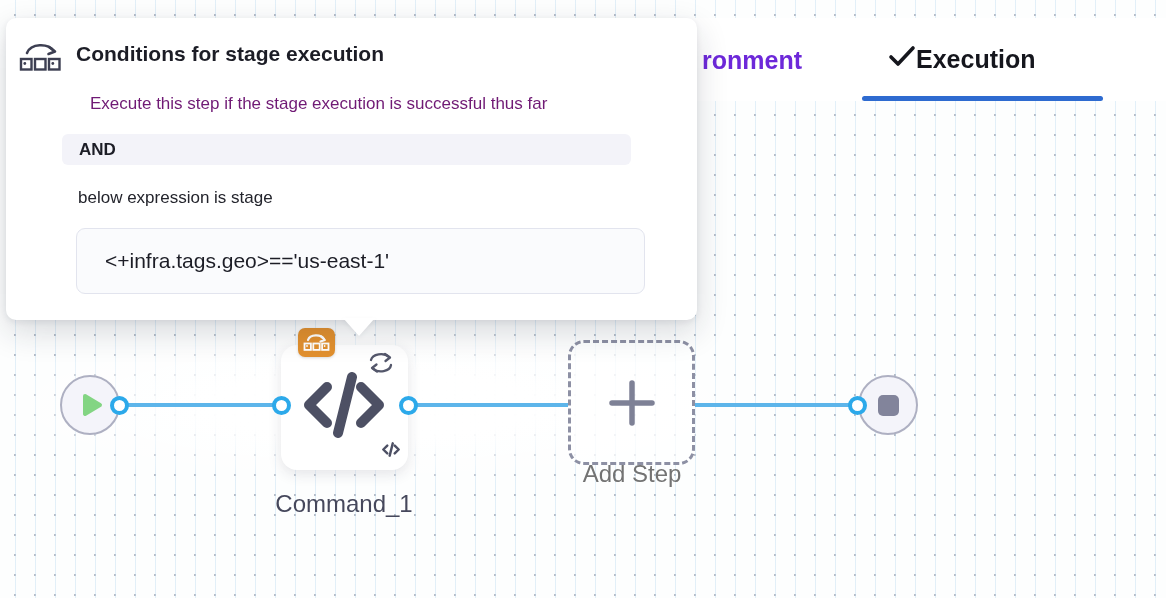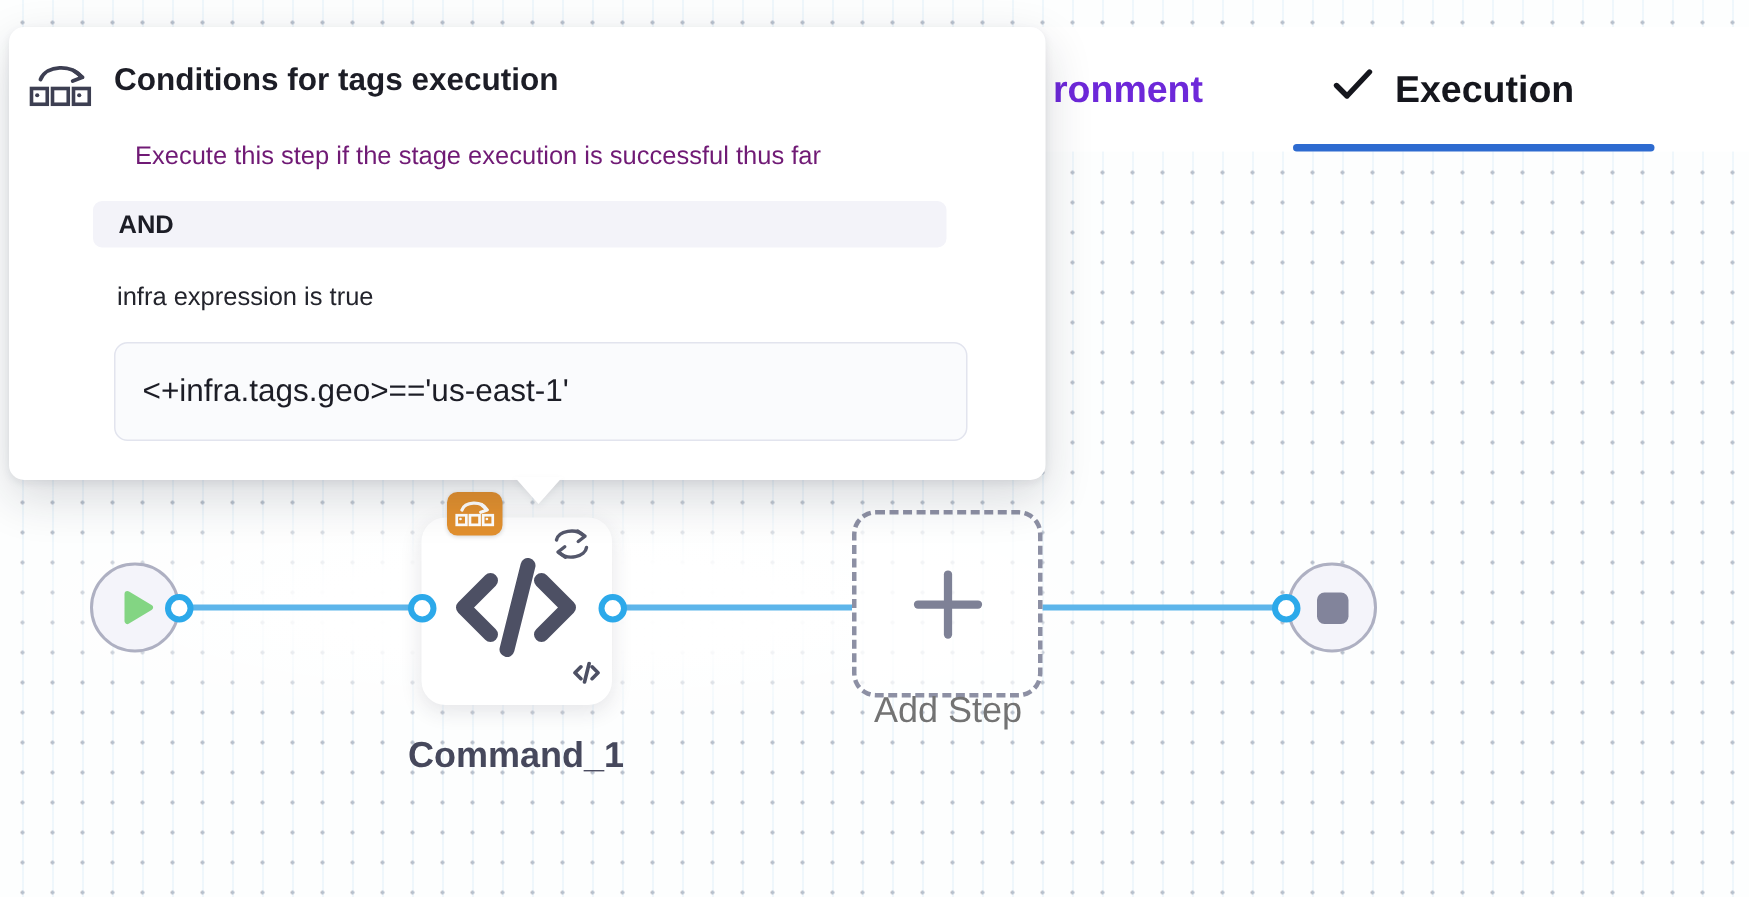--- a/index.html
+++ b/index.html
@@ -24,21 +24,21 @@
     pointer-events:none;
   }
   
   .tab-panel{
     position:absolute;left:620px;top:18px;right:0;height:83px;background:#ffffff;
   }
   .tab-env{
     position:absolute;left:702px;top:46px;font-size:25px;font-weight:600;color:#6d28d9;
   }
   .tab-exec{
-    position:absolute;left:888px;top:44px;display:flex;align-items:flex-end;gap:14px;
+    position:absolute;left:888px;top:44px;display:flex;align-items:center;gap:0;
     font-size:25px;font-weight:700;color:#15161d;
   }
   .tab-underline{
     position:absolute;left:862px;top:96px;width:241px;height:5px;border-radius:3px;background:#2e6bd0;
   }
   
   .edge{position:absolute;top:403px;height:4px;background:#5db5ea;}
   .edge1{left:119px;width:162px;}
   .edge2{left:408px;width:160px;}
   .edge3{left:695px;width:162px;}
@@ -68,21 +68,21 @@
     box-shadow:0 1px 3px rgba(0,0,0,.15);
   }
   .add-step{
     position:absolute;left:568px;top:340px;width:127px;height:125px;box-sizing:border-box;
     border:3px dashed #8d90a4;border-radius:16px;background:rgba(255,255,255,.65);
     display:flex;align-items:center;justify-content:center;
   }
   .node-label{
     position:absolute;width:220px;text-align:center;font-size:24px;
   }
-  .label-command{left:234px;top:490px;color:#46485c;font-weight:bold;}
+  .label-command{left:234px;top:490px;color:#46485c;}
   .label-addstep{left:522px;top:460px;color:#737373;}
   
   .popover{
     position:absolute;left:6px;top:18px;width:691px;height:302px;background:#ffffff;
     border-radius:10px;box-shadow:0 12px 32px rgba(25,30,50,.16), 0 2px 6px rgba(25,30,50,.08);
   }
   .popover-caret{
     position:absolute;left:343px;top:318px;width:0;height:0;
     border-left:16px solid transparent;border-right:16px solid transparent;
     border-top:18px solid #ffffff;
@@ -92,21 +92,21 @@
   .pop-title{position:absolute;left:70px;top:24px;font-size:21px;font-weight:700;color:#1c1d26;}
   .pop-desc{position:absolute;left:84px;top:76px;font-size:17px;color:#701a75;}
   .and-bar{
     position:absolute;left:56px;top:116px;width:569px;height:31px;background:#f3f3f9;border-radius:6px;
     font-size:17px;font-weight:700;color:#1c1d26;line-height:31px;padding-left:17px;box-sizing:border-box;
   }
   .pop-desc2{position:absolute;left:72px;top:170px;font-size:17px;color:#23242c;}
   .expr-box{
     position:absolute;left:70px;top:210px;width:569px;height:66px;box-sizing:border-box;
     background:#fafbfd;border:1.5px solid #e2e4ee;border-radius:9px;
-    font-size:21px;color:#1c1d26;line-height:63px;padding-left:18px;
+    font-size:21px;color:#1c1d26;line-height:63px;padding-left:28px;
     white-space:nowrap;overflow:hidden;
   }
 </style>
 </head>
 <body>
 
 <div class="canvas"></div>
 <div class="glow-band"></div>
 
 <div class="tab-panel"></div>
@@ -196,19 +196,19 @@
     <svg width="44" height="38" viewBox="0 0 44 38">
       <path d="M9,13 C 13,3 30,3 36,11" fill="none" stroke="#3d3f52" stroke-width="2.6" stroke-linecap="round"></path>
       <path d="M31,7 L37,11.5 L30.5,14" fill="none" stroke="#3d3f52" stroke-width="2.6" stroke-linecap="round" stroke-linejoin="round"></path>
       <rect x="3" y="19" width="10.5" height="10.5" fill="none" stroke="#3d3f52" stroke-width="2.4"></rect>
       <rect x="17" y="19" width="10.5" height="10.5" fill="none" stroke="#3d3f52" stroke-width="2.4"></rect>
       <rect x="31" y="19" width="10.5" height="10.5" fill="none" stroke="#3d3f52" stroke-width="2.4"></rect>
       <circle cx="6.8" cy="23.5" r="1.4" fill="#3d3f52"></circle>
       <circle cx="34.8" cy="23.5" r="1.4" fill="#3d3f52"></circle>
     </svg>
   </span>
-  <div class="pop-title">Conditions for tags execution</div>
+  <div class="pop-title">Conditions for stage execution</div>
   <div class="pop-desc">Execute this step if the stage execution is successful thus far</div>
   <div class="and-bar">AND</div>
-  <div class="pop-desc2">infra expression is true</div>
+  <div class="pop-desc2">below expression is stage</div>
   <div class="expr-box">&lt;+infra.tags.geo&gt;=='us-east-1'</div>
 </div>
 <div class="popover-caret"></div>
 
 </body></html>

